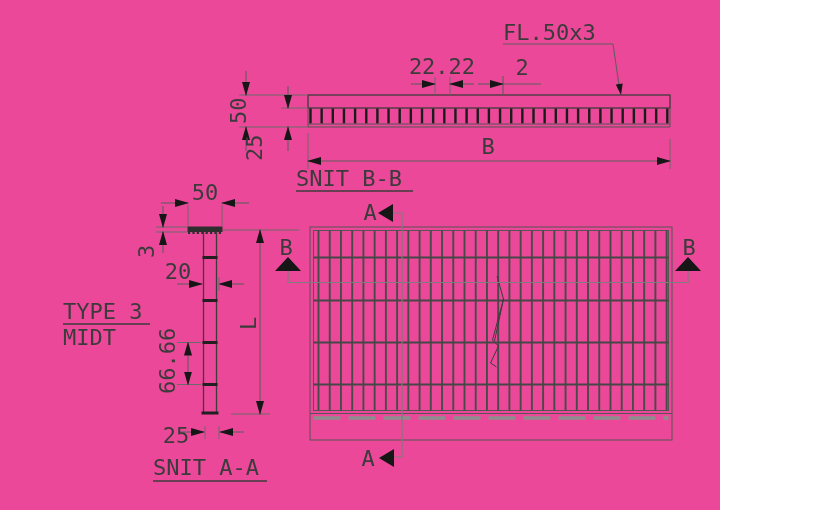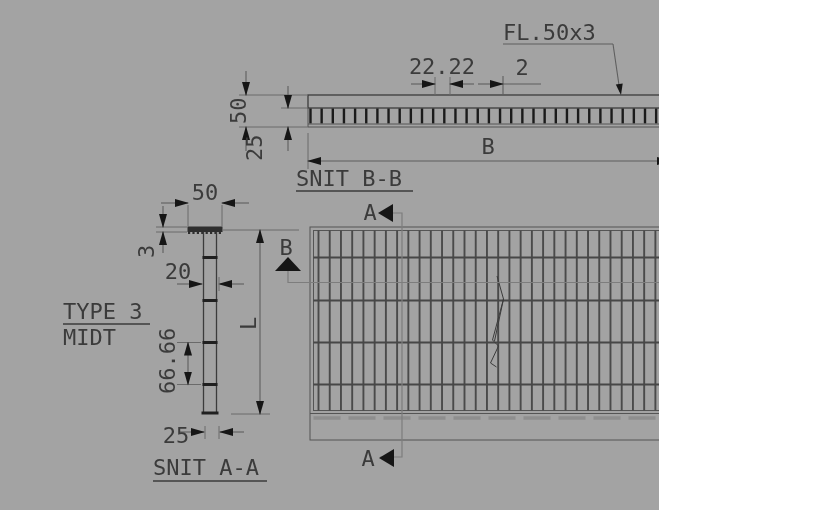--- a/index.html
+++ b/index.html
@@ -1,16 +1,16 @@
 <!DOCTYPE html>
 <html><head>
 <meta charset="utf-8">
 <style>
   html,body{margin:0;padding:0;background:#ffffff;}
-  .stage{position:relative;width:659px;height:510px;background:#a3a3a3;overflow:hidden;}
+  .stage{position:relative;width:720px;height:510px;background:#ec4899;overflow:hidden;}
   svg{display:block;}
   text{font-family:"DejaVu Sans Mono","Liberation Mono",monospace;font-size:22px;fill:#3b3b3b;}
   .outline{stroke:#3c3c3c;stroke-width:1.3;fill:none;}
   .outline-thin{stroke:#555555;stroke-width:1;fill:none;}
   .ext{stroke:#6a6a6a;stroke-width:1;fill:none;}
   .dim{stroke:#5f5f5f;stroke-width:1.1;fill:none;}
   .uline{stroke:#3b3b3b;stroke-width:1.4;}
   .cut{stroke:#7d7d7d;stroke-width:1.2;fill:none;}
   .teeth line{stroke:#1b1b1b;stroke-width:2.4;}
   .vbars line{stroke:#4a4a4a;stroke-width:1.9;}

